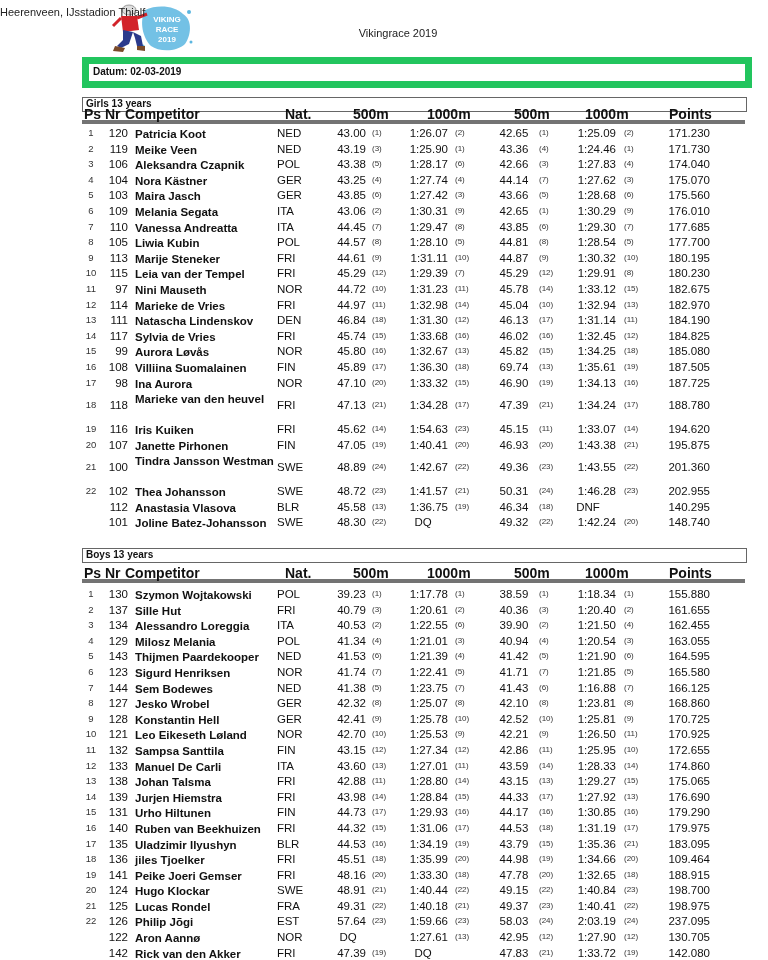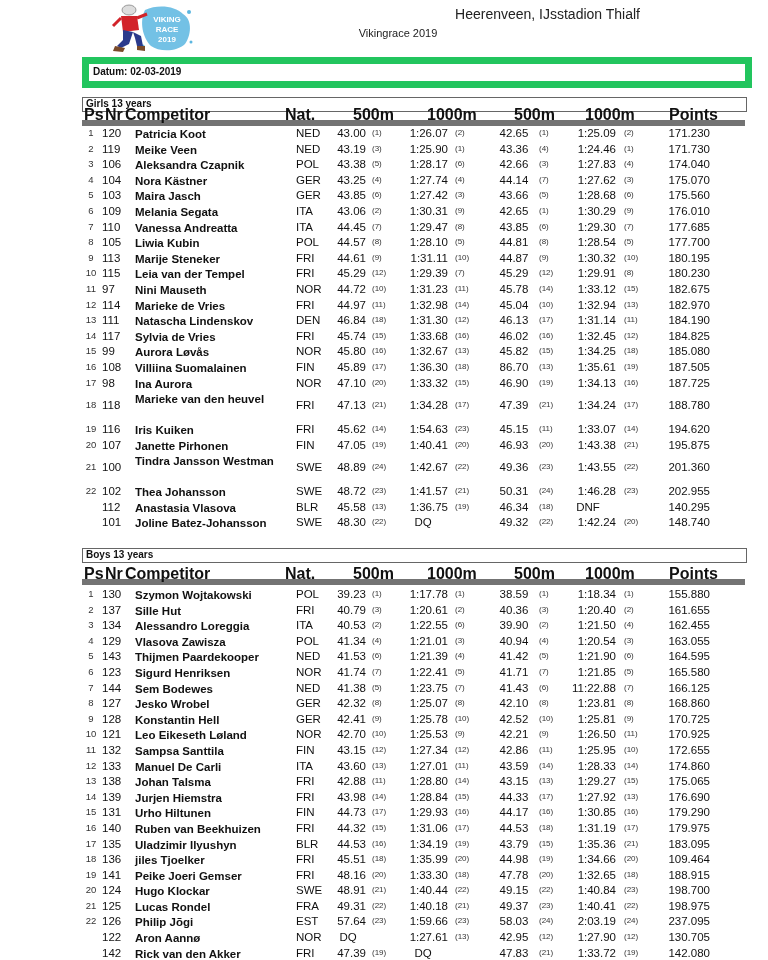--- a/index.html
+++ b/index.html
@@ -1,39 +1,39 @@
 <!DOCTYPE html>
 <html><head>
 <meta charset="utf-8">
 <style>
   html, body { margin: 0; padding: 0; background: #ffffff; }
   body { width: 768px; height: 960px; position: relative; overflow: hidden; font-family: "Liberation Sans", sans-serif; color: #111; }
 
   .logo { position: absolute; left: 103px; top: 2px; width: 95px; height: 52px; }
-  .venue { position: absolute; left: 0; width: 640px; top: 6px; text-align: right; font-size: 14px; color: #222; }
+  .venue { position: absolute; left: 0; width: 640px; top: 6px; text-align: left; font-size: 11px; color: #222; }
   .event { position: absolute; left: 0; width: 768px; top: 27px; text-align: center; font-size: 11px; color: #222; padding-left: 14px; }
 
   .title-box { position: absolute; left: 82px; top: 57px; width: 656px; height: 17px; border: 7px solid #22c55e; }
   .title-date { position: absolute; left: 4px; top: 2px; font-size: 10px; font-weight: bold; }
   .title-main { position: absolute; left: 0; width: 100%; top: 0px; text-align: center; font-size: 12.5px; font-weight: bold; }
 
   .cat-box { position: absolute; left: 82px; width: 663px; height: 13px; border: 1px solid #666; }
   .cat-label { position: absolute; left: 3px; top: 0px; font-size: 10px; font-weight: bold; }
 
-  .col-head { position: absolute; left: 82px; width: 663px; height: 15px; border-bottom: 6px solid #737373; font-size: 16px; font-weight: bold; }
+  .col-head { position: absolute; left: 82px; width: 663px; height: 15px; border-bottom: 4px solid #737373; font-size: 14px; font-weight: bold; }
   .col-head span { position: absolute; top: 1px; }
 
   .rows { position: absolute; left: 0; width: 768px; }
   .row { position: relative; height: 15.6px; font-family: "Liberation Sans", sans-serif; font-size: 11.5px; }
   .row.tall { height: 31px; }
   .row span { position: absolute; white-space: nowrap; }
   .row .ps { left: 84px; width: 14px; text-align: center; font-size: 9.5px; color: #333; }
-  .row .nr { left: 102px; width: 26px; }
+  .row .nr { left: 102px; width: 26px; text-align: right; }
   .row .name { left: 135px; width: 140px; font-weight: bold; white-space: normal; line-height: 15px; }
-  .row .nat { left: 277px; margin-left: 19px; }
+  .row .nat { left: 277px; }
   .row .t1 { left: 330px; width: 36px; text-align: right; }
   .row .r1 { left: 372px; width: 20px; font-size: 8px; color: #333; }
   .row .t2 { left: 398px; width: 50px; text-align: right; }
   .row .r2 { left: 455px; width: 20px; font-size: 8px; color: #333; }
   .row .t3 { left: 496px; width: 36px; text-align: center; }
   .row .r3 { left: 539px; width: 20px; font-size: 8px; color: #333; }
   .row .t4 { left: 560px; width: 56px; text-align: right; }
   .row .r4 { left: 624px; width: 20px; font-size: 8px; color: #333; }
   .row .pts { left: 660px; width: 50px; text-align: right; }
   .row .rank { top: 1px; }
@@ -313,21 +313,21 @@
     </div>
     <div class="row">
       <span class="ps">16</span>
       <span class="nr">108</span>
       <span class="name">Villiina Suomalainen</span>
       <span class="nat">FIN</span>
       <span class="t1">45.89</span>
       <span class="r1 rank">(17)</span>
       <span class="t2">1:36.30</span>
       <span class="r2 rank">(18)</span>
-      <span class="t3">86.70</span>
+      <span class="t3">69.74</span>
       <span class="r3 rank">(13)</span>
       <span class="t4">1:35.61</span>
       <span class="r4 rank">(19)</span>
       <span class="pts">187.505</span>
     </div>
     <div class="row">
       <span class="ps">17</span>
       <span class="nr">98</span>
       <span class="name">Ina Aurora</span>
       <span class="nat">NOR</span>
@@ -504,21 +504,21 @@
       <span class="r2 rank">(6)</span>
       <span class="t3">39.90</span>
       <span class="r3 rank">(2)</span>
       <span class="t4">1:21.50</span>
       <span class="r4 rank">(4)</span>
       <span class="pts">162.455</span>
     </div>
     <div class="row">
       <span class="ps">4</span>
       <span class="nr">129</span>
-      <span class="name">Vlasova Zawisza</span>
+      <span class="name">Milosz Melania</span>
       <span class="nat">POL</span>
       <span class="t1">41.34</span>
       <span class="r1 rank">(4)</span>
       <span class="t2">1:21.01</span>
       <span class="r2 rank">(3)</span>
       <span class="t3">40.94</span>
       <span class="r3 rank">(4)</span>
       <span class="t4">1:20.54</span>
       <span class="r4 rank">(3)</span>
       <span class="pts">163.055</span>
@@ -557,21 +557,21 @@
       <span class="ps">7</span>
       <span class="nr">144</span>
       <span class="name">Sem Bodewes</span>
       <span class="nat">NED</span>
       <span class="t1">41.38</span>
       <span class="r1 rank">(5)</span>
       <span class="t2">1:23.75</span>
       <span class="r2 rank">(7)</span>
       <span class="t3">41.43</span>
       <span class="r3 rank">(6)</span>
-      <span class="t4">11:22.88</span>
+      <span class="t4">1:16.88</span>
       <span class="r4 rank">(7)</span>
       <span class="pts">166.125</span>
     </div>
     <div class="row">
       <span class="ps">8</span>
       <span class="nr">127</span>
       <span class="name">Jesko Wrobel</span>
       <span class="nat">GER</span>
       <span class="t1">42.32</span>
       <span class="r1 rank">(8)</span>

